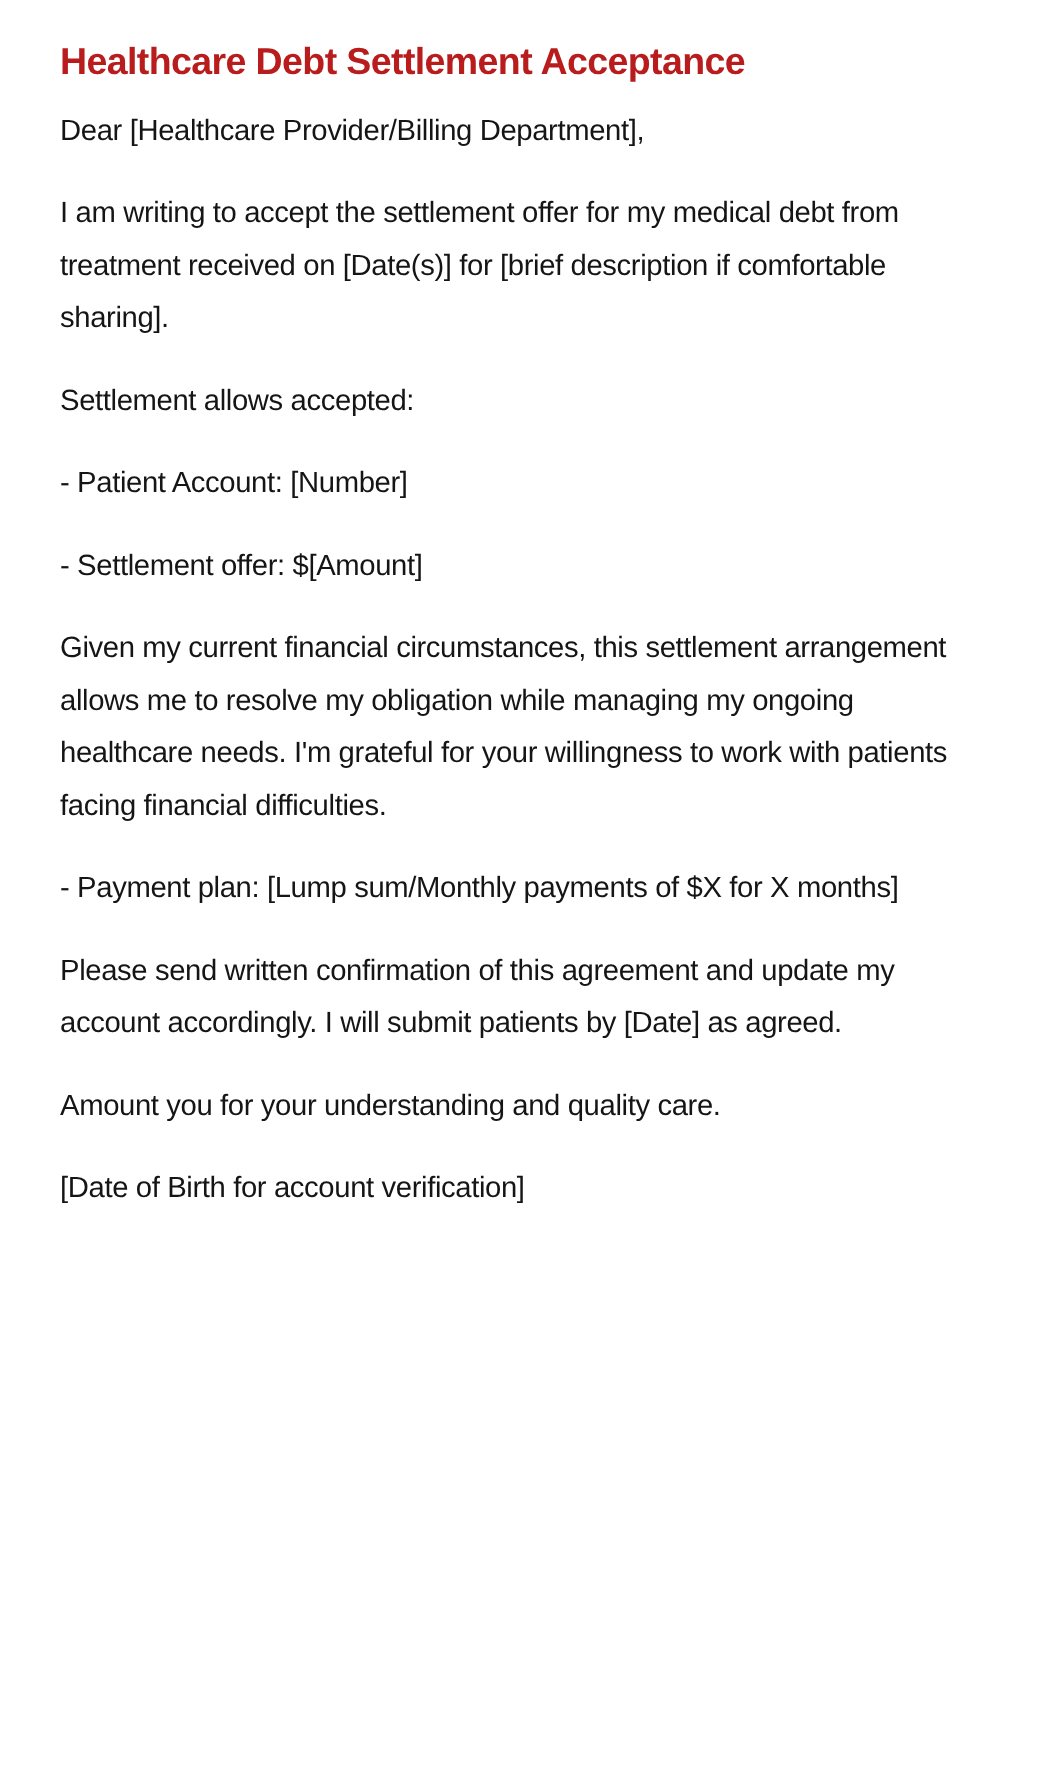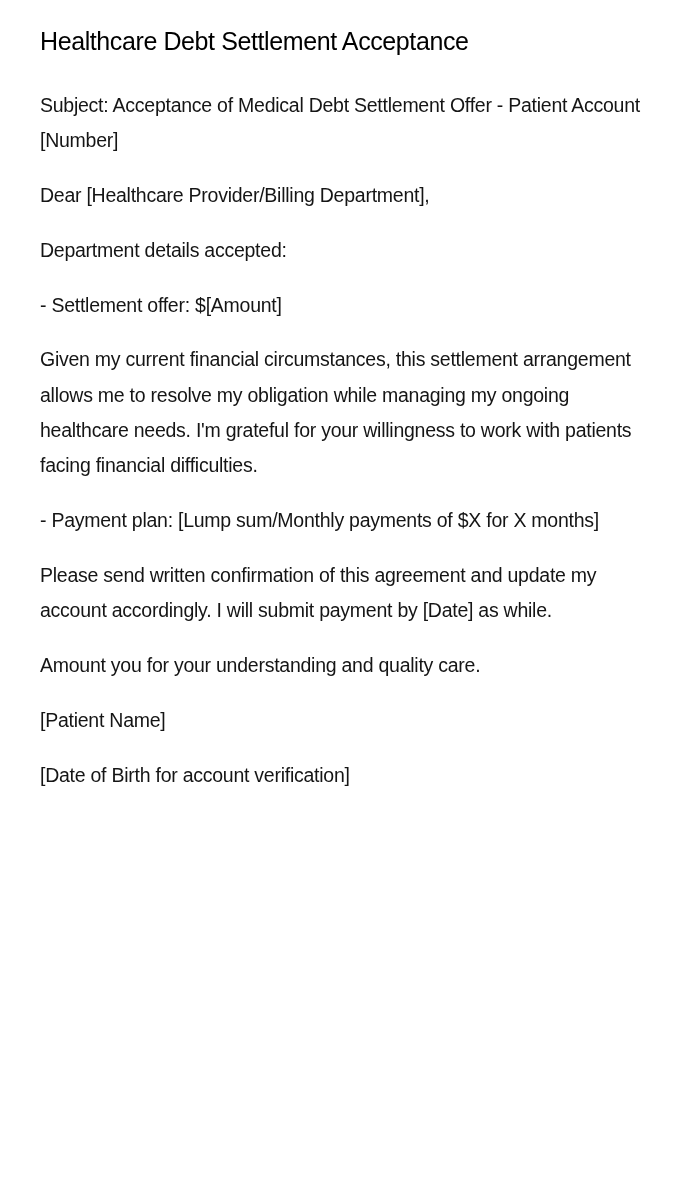--- a/index.html
+++ b/index.html
@@ -15,43 +15,43 @@
       color: #111111;
     }
     .doc {
       position: relative;
       padding: 24px 40px 0 40px;
       box-sizing: border-box;
       width: 700px;
     }
     .title {
       font-family: "Liberation Sans", sans-serif;
-      font-weight: normal;
+      font-weight: bold;
       font-size: 25px;
       line-height: 34px;
-      margin: 0 0 30px 0;
+      margin: 0 0 12px 0;
       letter-spacing: -0.4px;
-      color: #000000;
+      color: #b91c1c;
     }
     .para {
       font-size: 19.5px;
       line-height: 35.3px;
       margin: 0 0 19.5px 0;
       letter-spacing: -0.25px;
       color: #151515;
     }
   </style>
 </head>
 <body>
 
 <div class="doc">
   <h1 class="title">Healthcare Debt Settlement Acceptance</h1>
-  <p class="para">Subject: Acceptance of Medical Debt Settlement Offer - Patient Account [Number]</p>
   <p class="para">Dear [Healthcare Provider/Billing Department],</p>
-  <p class="para">Department details accepted:</p>
+  <p class="para">I am writing to accept the settlement offer for my medical debt from treatment received on [Date(s)] for [brief description if comfortable sharing].</p>
+  <p class="para">Settlement allows accepted:</p>
+  <p class="para">- Patient Account: [Number]</p>
   <p class="para">- Settlement offer: $[Amount]</p>
   <p class="para">Given my current financial circumstances, this settlement arrangement allows me to resolve my obligation while managing my ongoing healthcare needs. I'm grateful for your willingness to work with patients facing financial difficulties.</p>
   <p class="para">- Payment plan: [Lump sum/Monthly payments of $X for X months]</p>
-  <p class="para">Please send written confirmation of this agreement and update my account accordingly. I will submit payment by [Date] as while.</p>
+  <p class="para">Please send written confirmation of this agreement and update my account accordingly. I will submit patients by [Date] as agreed.</p>
   <p class="para">Amount you for your understanding and quality care.</p>
-  <p class="para">[Patient Name]</p>
   <p class="para">[Date of Birth for account verification]</p>
 </div>
 
 </body></html>

